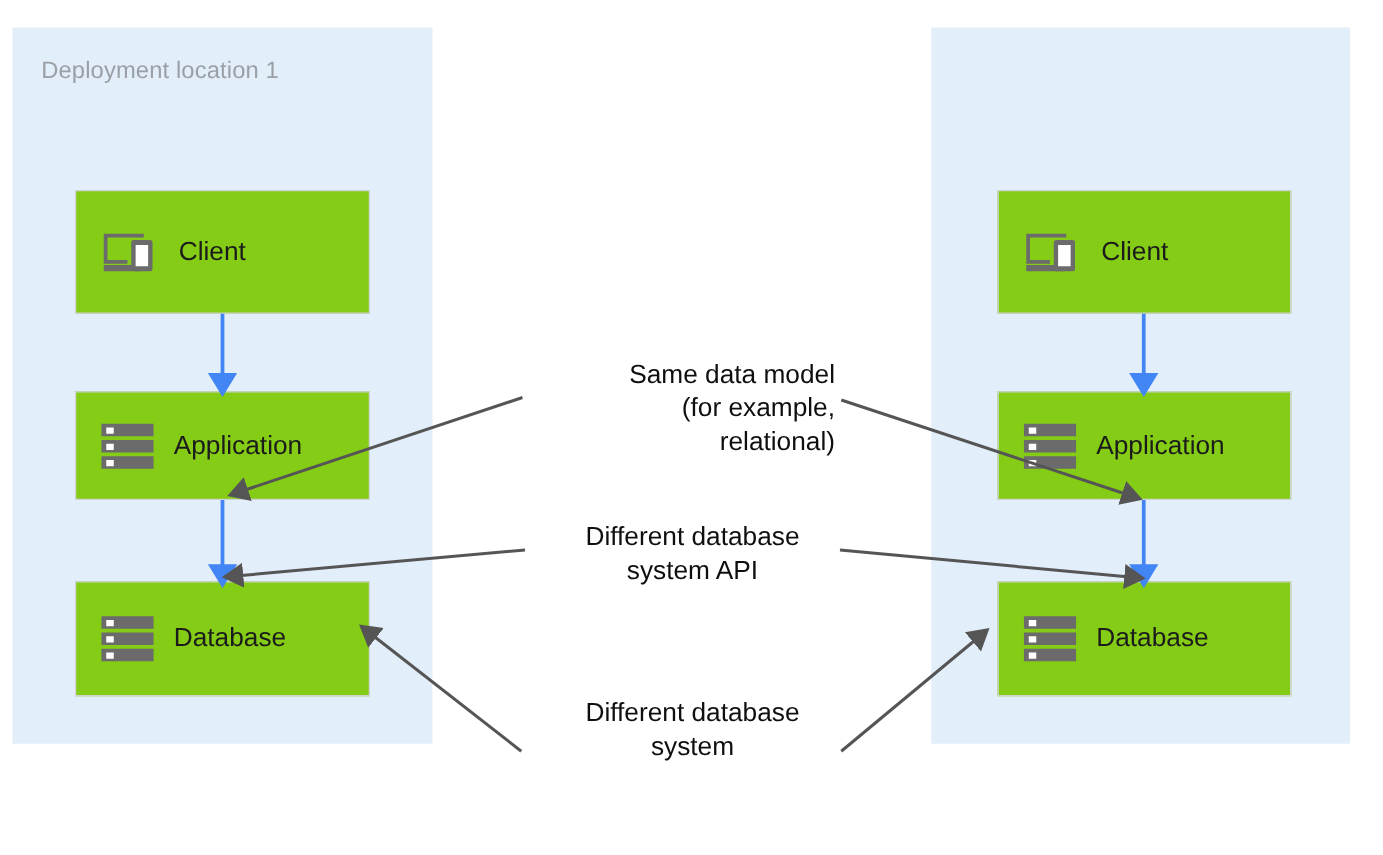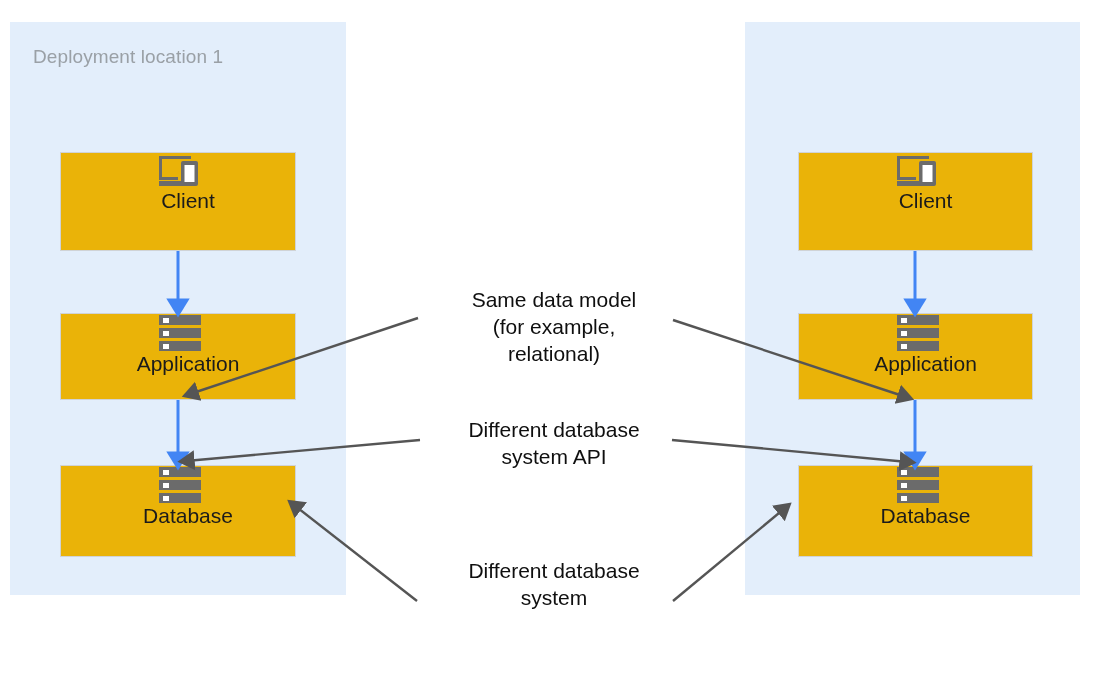--- a/index.html
+++ b/index.html
@@ -19,27 +19,26 @@
   .panel-title{
     position:absolute;
     font-size:19px;
     color:#9aa0a6;
     letter-spacing:0.1px;
     white-space:nowrap;
   }
 
   .node{
     position:absolute;
-    background:#eab308;
+    background:#84cc16;
     border:1px solid #d0d3d6;
     box-sizing:border-box;
     display:flex;
     align-items:center;
     padding-left:20px;
-    flex-direction:column;
   }
   .node .icon{
     flex:0 0 auto;
     display:inline-flex;
     align-items:center;
     justify-content:center;
     margin-right:16px;
   }
   .node .label{
     font-size:21px;
@@ -170,21 +169,21 @@
     <line x1="418" y1="318" x2="190" y2="394" stroke="#555555" stroke-width="2.4" marker-end="url(#grayHead)"></line>
     <line x1="673" y1="320" x2="906" y2="397" stroke="#555555" stroke-width="2.4" marker-end="url(#grayHead)"></line>
 
     <line x1="420" y1="440" x2="186" y2="461" stroke="#555555" stroke-width="2.4" marker-end="url(#grayHead)"></line>
     <line x1="672" y1="440" x2="908" y2="462" stroke="#555555" stroke-width="2.4" marker-end="url(#grayHead)"></line>
 
     <line x1="417" y1="601" x2="294" y2="505" stroke="#555555" stroke-width="2.4" marker-end="url(#grayHead)"></line>
     <line x1="673" y1="601" x2="785" y2="508" stroke="#555555" stroke-width="2.4" marker-end="url(#grayHead)"></line>
   </svg>
 
-  <div class="callout" style="left:421px;top:286px;width:266px;">Same data model
+  <div class="callout" style="left:402px;top:286px;width:266px;text-align:right;">Same data model
 (for example,
 relational)</div>
 
   <div class="callout" style="left:421px;top:416px;width:266px;">Different database
 system API</div>
 
   <div class="callout" style="left:421px;top:557px;width:266px;">Different database
 system</div>
 
 </div>

